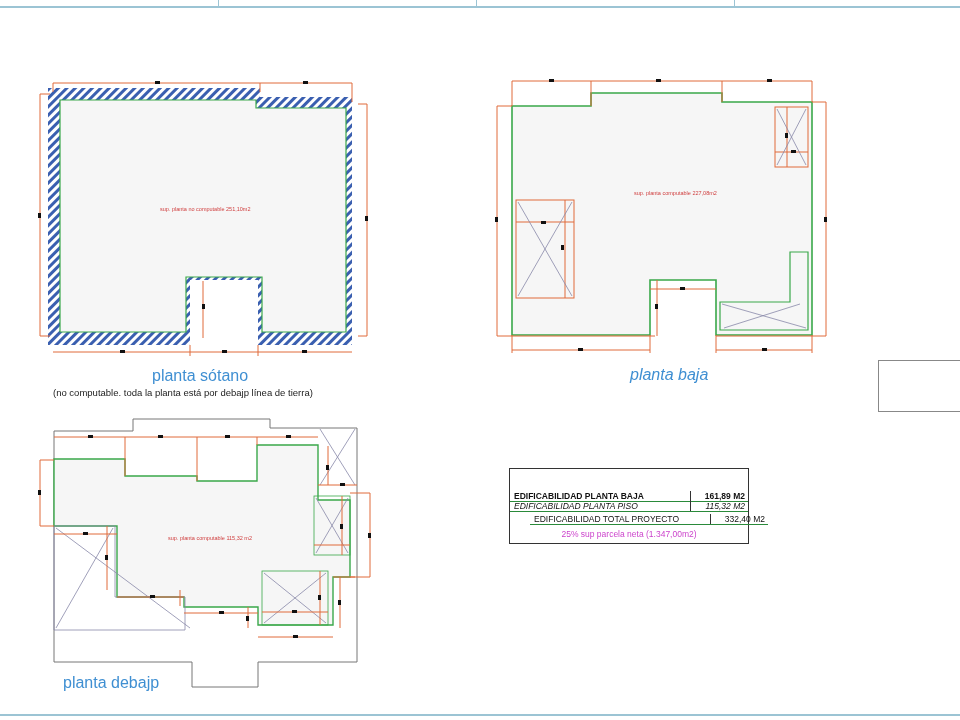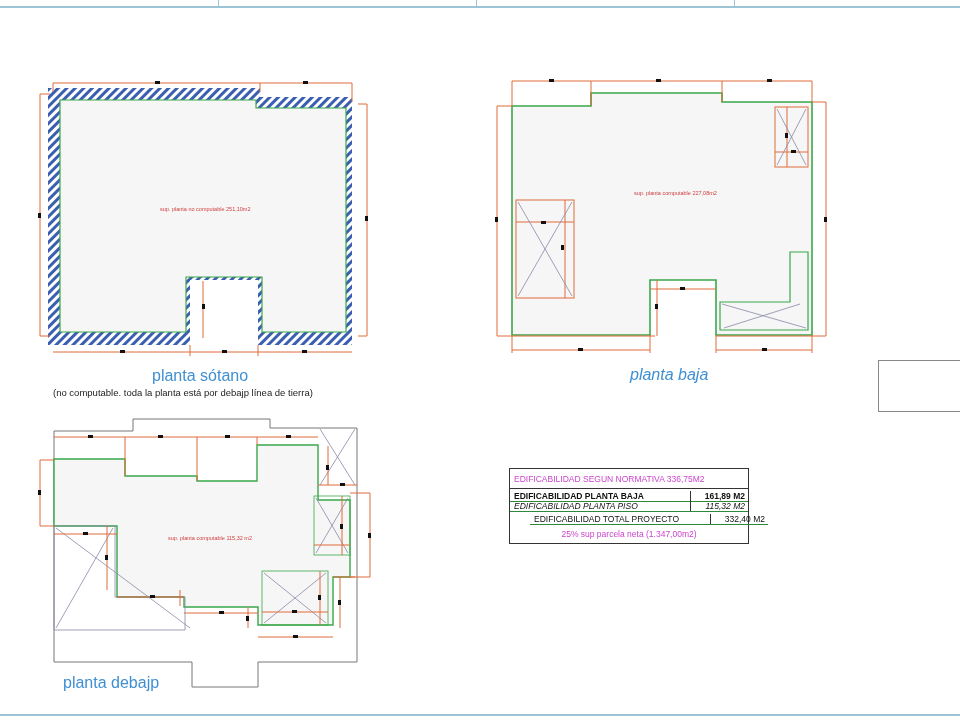--- a/index.html
+++ b/index.html
@@ -201,21 +201,20 @@
 <div class="abs area-label" style="left:160px;top:206px;">sup. planta no computable 251,10m2</div>
 <div class="abs area-label" style="left:634px;top:190px;">sup. planta computable 227,08m2</div>
 <div class="abs area-label" style="left:168px;top:535px;">sup. planta computable 115,32 m2</div>
 
 <div class="abs plan-title" style="left:124px;top:367px;margin-left:28px;">planta sótano</div>
 <div class="abs plan-note" style="left:53px;top:387px;">(no computable. toda la planta está por debajp línea de tierra)</div>
 <div class="abs plan-title" style="left:630px;top:366px;font-style:italic;">planta baja</div>
 <div class="abs plan-title" style="left:63px;top:674px;">planta debajp</div>
 
 <div class="abs table">
-  <div class="t-head">EDIFICABILIDAD SEGUN NORMATIVA 336,75M2</div>
   <div class="t-row" style="top:22px;font-weight:bold;">
     <span class="lbl">EDIFICABILIDAD PLANTA BAJA</span>
     <span class="val">161,89 M2</span>
   </div>
   <div class="t-row" style="top:32px;font-style:italic;">
     <span class="lbl">EDIFICABILIDAD PLANTA PISO</span>
     <span class="val">115,32 M2</span>
   </div>
   <div class="t-row" style="top:45px;margin-left:20px;">
     <span class="lbl">EDIFICABILIDAD TOTAL PROYECTO</span>

